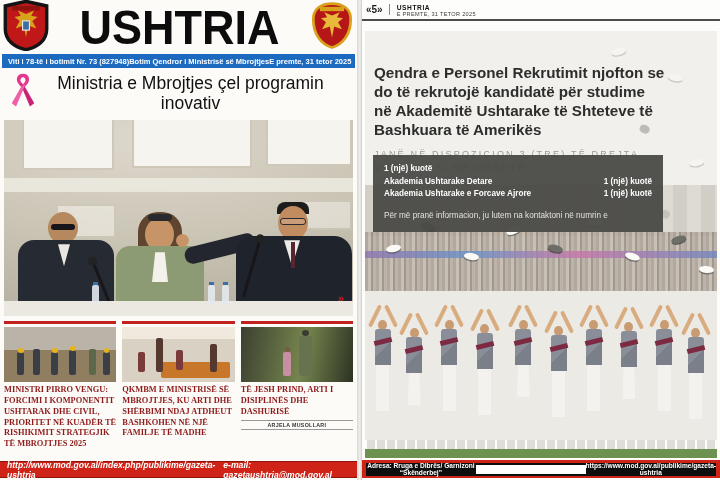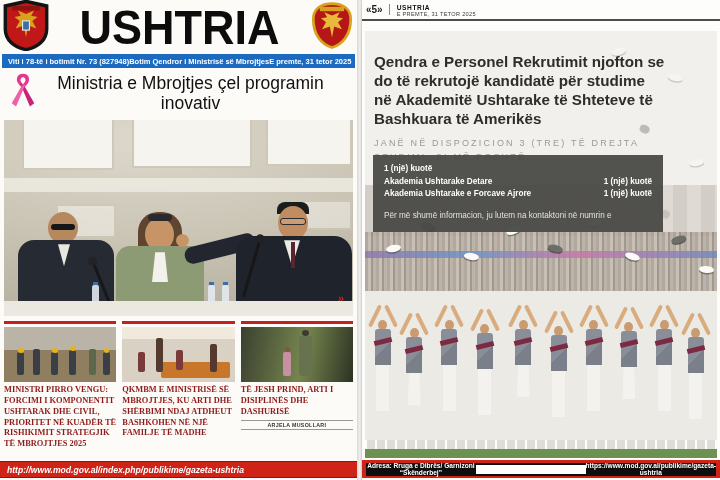--- a/index.html
+++ b/index.html
@@ -125,21 +125,21 @@
   .cadet .arm.l { left:4px; transform:rotate(26deg); }
   .cadet .arm.r { right:4px; transform:rotate(-26deg); }
   .cadet .chead { position:absolute; left:9.5px; top:18px; width:9px; height:10px; border-radius:50%; background:#c89b72; }
   .cadet .jacket { position:absolute; left:6px; top:27px; width:16px; height:36px;
                    background:linear-gradient(135deg,#8a8e99 0 55%, #7b7f8a 55% 100%); border-radius:3px 3px 0 0; }
   .cadet .jacket::after { content:""; position:absolute; left:-1px; top:10px; width:18px; height:5px;
                           background:#7c2a42; transform:rotate(-14deg); }
   .cadet .pants { position:absolute; left:7.5px; top:63px; width:13px; height:46px; background:#f3f2ef; }
   .cadet.skirt .pants { clip-path:polygon(10% 0,90% 0,100% 70%,0 70%); }
 
-  .ann-text { position:absolute; left:9px; top:21px; width:292px; }
+  .ann-text { position:absolute; left:9px; top:32px; width:292px; }
   .ann-text .atitle { font-size:15.2px; font-weight:800; color:#2d2d2c; line-height:1.26; }
   .ann-text .asub { margin-top:7px; font-size:9px; color:#9b9a95; letter-spacing:2.2px; line-height:1.6; }
 
   .quota-box { position:absolute; left:8px; top:124px; width:290px; background:rgba(73,73,70,.95);
                padding:8px 11px 10px 11px; }
   .qrow { display:flex; justify-content:space-between; }
   .qrow span { font-size:8.2px; font-weight:bold; color:#fff; line-height:1.55; }
   .qpara { margin-top:9px; font-size:8.2px; color:#e2e1dd; line-height:1.4; }
   .qpara .ln { display:block; }
 
@@ -273,20 +273,21 @@
 
         </div>
         <div class="abody">Në një kohë të ndryshimeve të shpejta, ku rrjetet sociale dhe mjetet digjitale ndërhyjnë çdo ditë në jetën familjare, roli i prindit merr një domethënie edhe më të madhe. Edukimi i fëmijëve nuk është më vetëm përvojë praktike apo traditë, por një akt i ndërgjegjshëm që kërkon...</div>
 
       </div>
 
     </div>
 
     <div class="footer-left">
       <span>http://www.mod.gov.al/index.php/publikime/gazeta-ushtria</span>
+      <span>e-mail: gazetaushtria@mod.gov.al</span>
     </div>
   </div>
 
   <div class="gutter"></div>
 
   <div class="page-right">
 
     <div class="rp-header">
       <span class="pgnum">«5»</span>
       <span>
@@ -405,21 +406,21 @@
         </div>
         <div class="qrow">
           <span>Akademia Ushtarake Detare</span>
           <span>1 (një) kuotë</span>
         </div>
         <div class="qrow">
           <span>Akademia Ushtarake e Forcave Ajrore</span>
           <span>1 (një) kuotë</span>
         </div>
         <div class="qpara">
-          <span class="ln">Për më shumë informacion, ju lutem na kontaktoni në numrin e</span>
+          <span class="ln">Për më pranë informacion, ju lutem na kontaktoni në numrin e</span>
         </div>
       </div>
     </div>
 
     <div class="footer-right">
       <div class="inner">
         <span>Adresa: Rruga e Dibrës/ Garnizoni “Skënderbej”</span>
         <span class="divider"></span>
         <span>https://www.mod.gov.al/publikime/gazeta-ushtria</span>
       </div>

